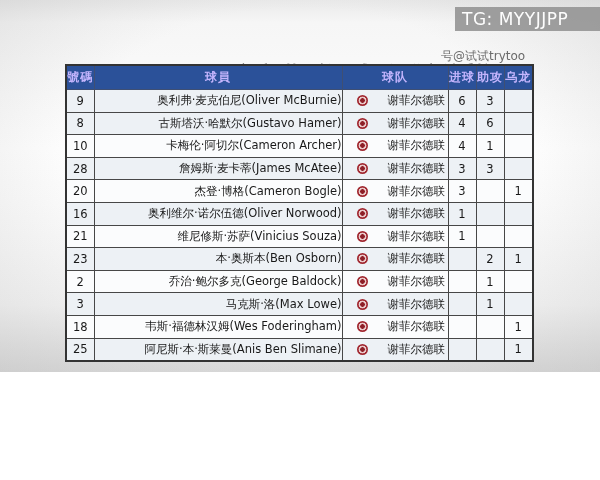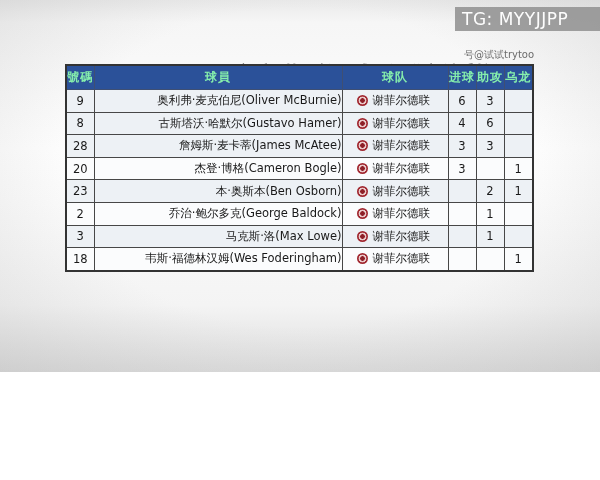--- a/index.html
+++ b/index.html
@@ -12,44 +12,44 @@
     background:
       radial-gradient(ellipse at 50% 45%, rgba(255,255,255,0) 55%, rgba(175,175,175,0.30) 100%),
       linear-gradient(180deg,#e9e9e9 0%,#f6f6f6 6%,#fdfdfd 40%,#f4f4f4 82%,#dcdcdc 100%);
   }
   .page-title{
     position:absolute;left:65px;top:41px;width:467px;height:22px;
     text-align:center;font-size:17px;font-weight:bold;color:#1d1d1d;
     white-space:pre;letter-spacing:0.5px;
   }
   .title-overlay{
-    position:absolute;left:399px;top:7px;
-    font-size:10px;font-weight:normal;color:#6b6b6b;letter-spacing:0;white-space:nowrap;
+    position:absolute;left:376px;top:7px;
+    font-size:12px;font-weight:normal;color:#6b6b6b;letter-spacing:0;white-space:nowrap;
   }
   .scorer-table{
     position:absolute;left:65px;top:64px;width:467px;
     border-collapse:collapse;table-layout:fixed;
     border:2px solid #333;
   }
   .scorer-table th{
-    background:var(--header-bg,#2b5199);color:#86efac;
+    background:var(--header-bg,#2b5199);color:#c4b5fd;
     font-size:12px;font-weight:bold;height:23px;
     border:1px solid #3f4f73;letter-spacing:1px;padding:0;
   }
   .scorer-table td{
     border:1px solid #474747;height:21.6px;padding:0;
     font-size:11.5px;color:#191919;vertical-align:middle;
     overflow:hidden;white-space:nowrap;
   }
   .scorer-table tr.odd td{background:#edf1f5;}
   .scorer-table tr.even td{background:#fbfcfd;}
   .c-num,.c-stat{text-align:center;}
   .c-player{text-align:right;padding-left:6px;font-size:12px;}
   .c-team{text-align:left;}
-  .team-wrap{display:flex;align-items:center;gap:5px;padding-left:14px;}
+  .team-wrap{display:flex;align-items:center;gap:20px;padding-left:14px;}
   .badge{
     width:11px;height:11px;border-radius:50%;flex:0 0 11px;
     background:radial-gradient(circle at 50% 50%, #8e1f27 0 2px, #eac9c9 2.6px 3.6px, var(--badge-red,#a12830) 4.2px 100%);
   }
   .wm-box{
     position:absolute;background:rgba(146,146,146,0.88);color:#fdfdfd;
     display:flex;align-items:center;
   }
   .wm-tg{left:455px;top:7px;width:145px;height:24px;font-size:17px;padding-left:7px;letter-spacing:0.5px;}
   .wm-site{left:0;top:443px;width:167px;height:28px;font-size:19px;padding-left:9px;letter-spacing:0.5px;}
@@ -107,20 +107,33 @@
           <td class="c-team">
             <span class="team-wrap">
               <span class="badge"></span>
               <span>谢菲尔德联</span>
             </span>
           </td>
           <td class="c-stat">4</td>
           <td class="c-stat">6</td>
           <td class="c-stat"></td>
         </tr>
+        <tr class="even">
+          <td class="c-num">10</td>
+          <td class="c-player">卡梅伦·阿切尔(Cameron Archer)</td>
+          <td class="c-team">
+            <span class="team-wrap">
+              <span class="badge"></span>
+              <span>谢菲尔德联</span>
+            </span>
+          </td>
+          <td class="c-stat">4</td>
+          <td class="c-stat">1</td>
+          <td class="c-stat"></td>
+        </tr>
         <tr class="odd">
           <td class="c-num">28</td>
           <td class="c-player">詹姆斯·麦卡蒂(James McAtee)</td>
           <td class="c-team">
             <span class="team-wrap">
               <span class="badge"></span>
               <span>谢菲尔德联</span>
             </span>
           </td>
           <td class="c-stat">3</td>
@@ -134,20 +147,46 @@
             <span class="team-wrap">
               <span class="badge"></span>
               <span>谢菲尔德联</span>
             </span>
           </td>
           <td class="c-stat">3</td>
           <td class="c-stat"></td>
           <td class="c-stat">1</td>
         </tr>
         <tr class="odd">
+          <td class="c-num">16</td>
+          <td class="c-player">奥利维尔·诺尔伍德(Oliver Norwood)</td>
+          <td class="c-team">
+            <span class="team-wrap">
+              <span class="badge"></span>
+              <span>谢菲尔德联</span>
+            </span>
+          </td>
+          <td class="c-stat">1</td>
+          <td class="c-stat"></td>
+          <td class="c-stat"></td>
+        </tr>
+        <tr class="even">
+          <td class="c-num">21</td>
+          <td class="c-player">维尼修斯·苏萨(Vinicius Souza)</td>
+          <td class="c-team">
+            <span class="team-wrap">
+              <span class="badge"></span>
+              <span>谢菲尔德联</span>
+            </span>
+          </td>
+          <td class="c-stat">1</td>
+          <td class="c-stat"></td>
+          <td class="c-stat"></td>
+        </tr>
+        <tr class="odd">
           <td class="c-num">23</td>
           <td class="c-player">本·奥斯本(Ben Osborn)</td>
           <td class="c-team">
             <span class="team-wrap">
               <span class="badge"></span>
               <span>谢菲尔德联</span>
             </span>
           </td>
           <td class="c-stat"></td>
           <td class="c-stat">2</td>
@@ -175,20 +214,33 @@
               <span>谢菲尔德联</span>
             </span>
           </td>
           <td class="c-stat"></td>
           <td class="c-stat">1</td>
           <td class="c-stat"></td>
         </tr>
         <tr class="even">
           <td class="c-num">18</td>
           <td class="c-player">韦斯·福德林汉姆(Wes Foderingham)</td>
+          <td class="c-team">
+            <span class="team-wrap">
+              <span class="badge"></span>
+              <span>谢菲尔德联</span>
+            </span>
+          </td>
+          <td class="c-stat"></td>
+          <td class="c-stat"></td>
+          <td class="c-stat">1</td>
+        </tr>
+        <tr class="odd">
+          <td class="c-num">25</td>
+          <td class="c-player">阿尼斯·本·斯莱曼(Anis Ben Slimane)</td>
           <td class="c-team">
             <span class="team-wrap">
               <span class="badge"></span>
               <span>谢菲尔德联</span>
             </span>
           </td>
           <td class="c-stat"></td>
           <td class="c-stat"></td>
           <td class="c-stat">1</td>
         </tr>

